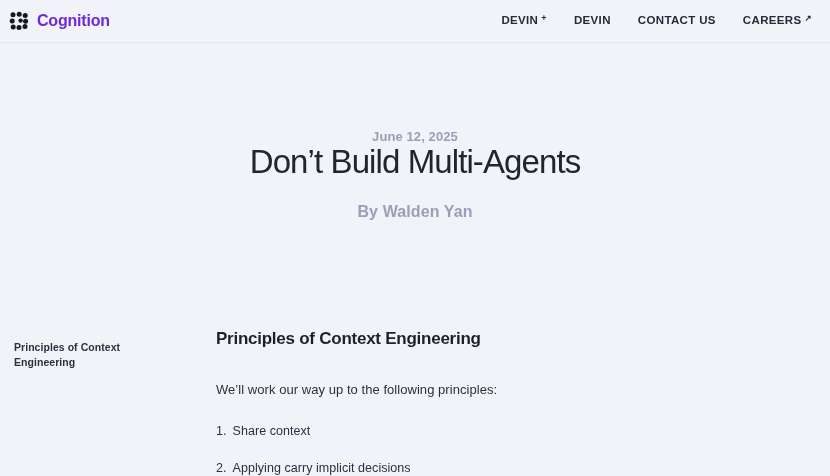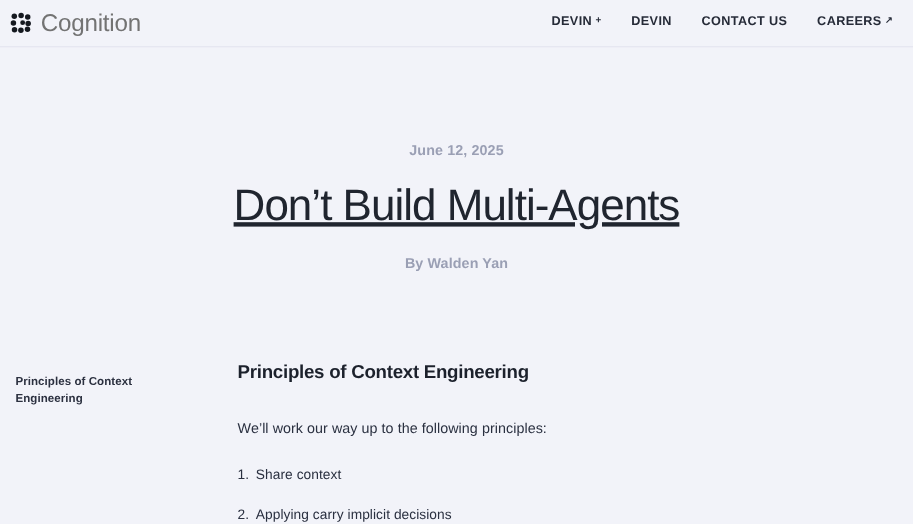--- a/index.html
+++ b/index.html
@@ -37,24 +37,24 @@
   }
 
   .brand-mark {
     width: 20px;
     height: 20px;
     display: block;
     flex: none;
   }
 
   .brand-name {
-    font-size: 22px;
-    font-weight: 400;
+    font-size: 16px;
+    font-weight: 700;
     letter-spacing: -0.2px;
-    color: #737373;
+    color: #6d28d9;
     line-height: 1;
   }
 
   .nav {
     display: flex;
     align-items: center;
     gap: 27px;
     padding-right: 4px;
     padding-left: 16px;
   }
@@ -102,32 +102,30 @@
   }
 
   .article-date {
     font-size: 13px;
     font-weight: 600;
     letter-spacing: 0.1px;
     color: #9a9fb4;
   }
 
   .article-title {
-    margin-top: 21px;
-    font-size: 40px;
+    font-size: 33px;
     font-weight: 400;
     letter-spacing: -0.9px;
     color: #20252f;
     line-height: 1.12;
-    text-decoration: underline;
   }
 
   .article-byline {
     margin-top: 22px;
-    font-size: 13px;
+    font-size: 16px;
     font-weight: 600;
     letter-spacing: 0.1px;
     color: #9a9fb4;
   }
 
   
   .toc {
     position: absolute;
     left: 14px;
     top: 297px;

